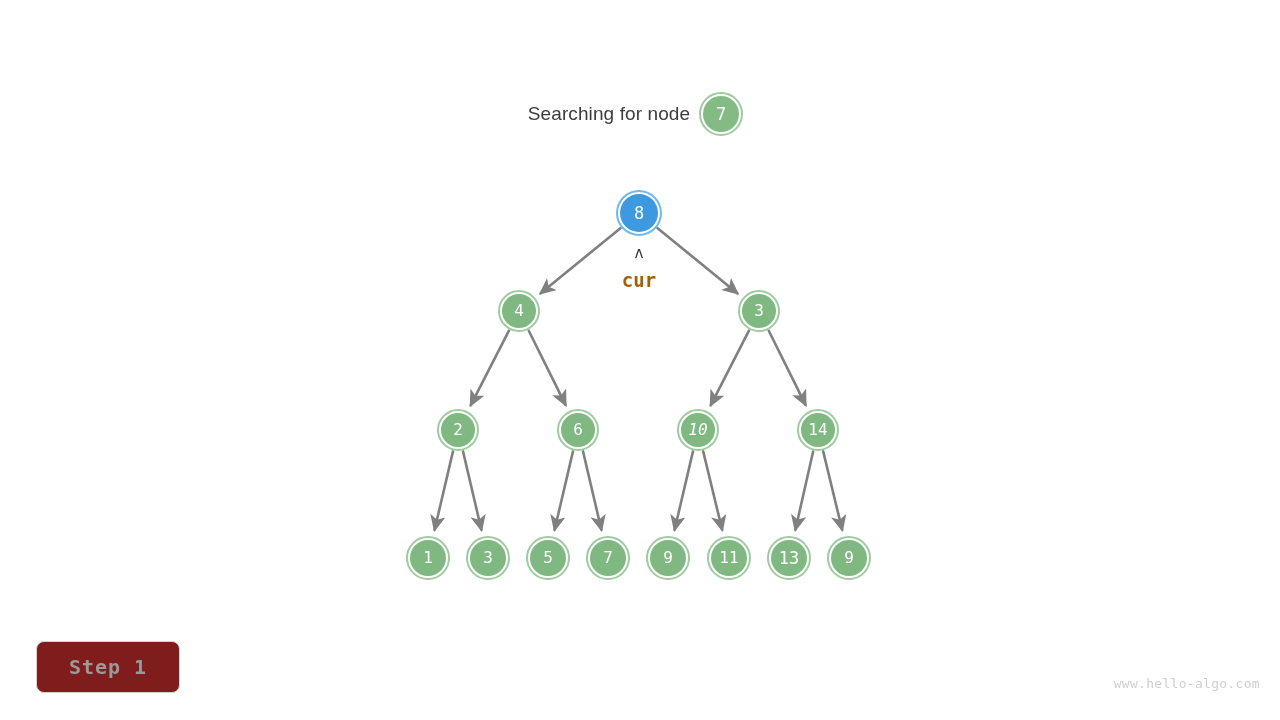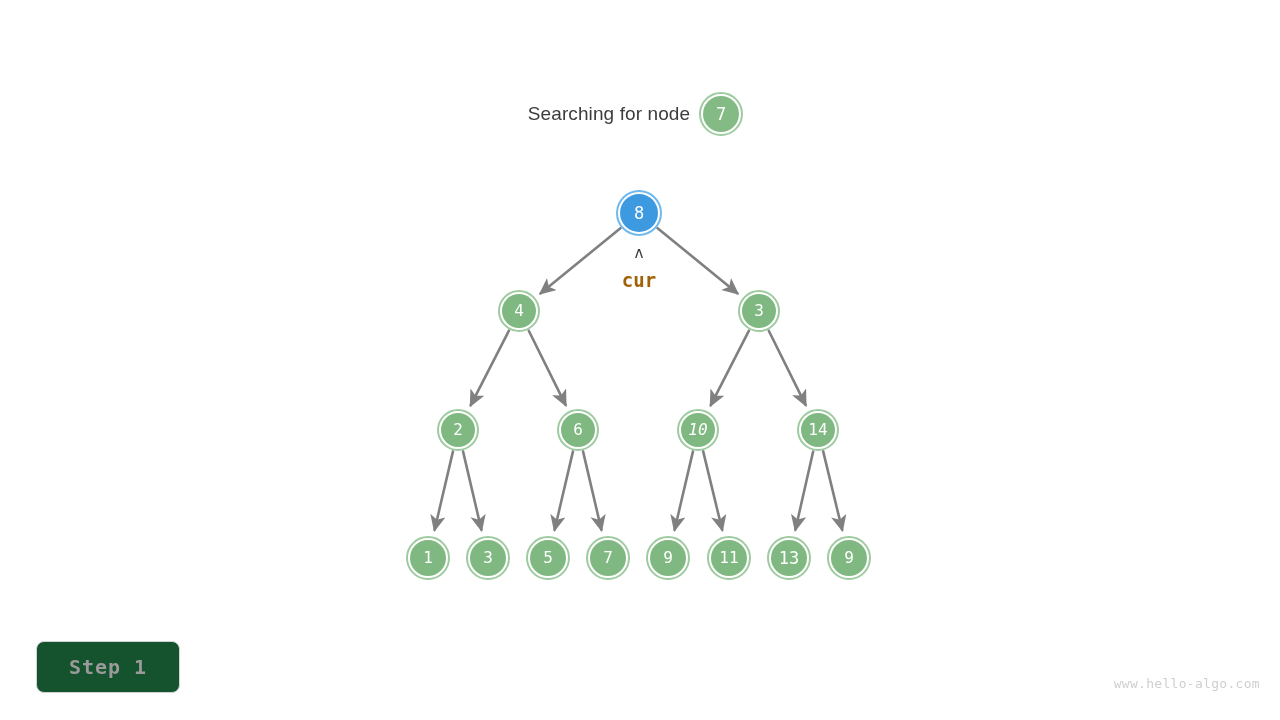--- a/index.html
+++ b/index.html
@@ -140,21 +140,21 @@
     margin-top: 11px;
   }
 
   
   #step-badge {
     position: absolute;
     left: 36px;
     top: 641px;
     width: 144px;
     height: 52px;
-    background: #14532d;
+    background: #7f1d1d;
     border: 1px solid #d3d3d3;
     border-radius: 8px;
     display: flex;
     align-items: center;
     justify-content: center;
     font-family: "DejaVu Sans Mono", monospace;
     font-size: 20px;
     font-weight: bold;
     color: #9a9a9a;
     letter-spacing: 1px;

